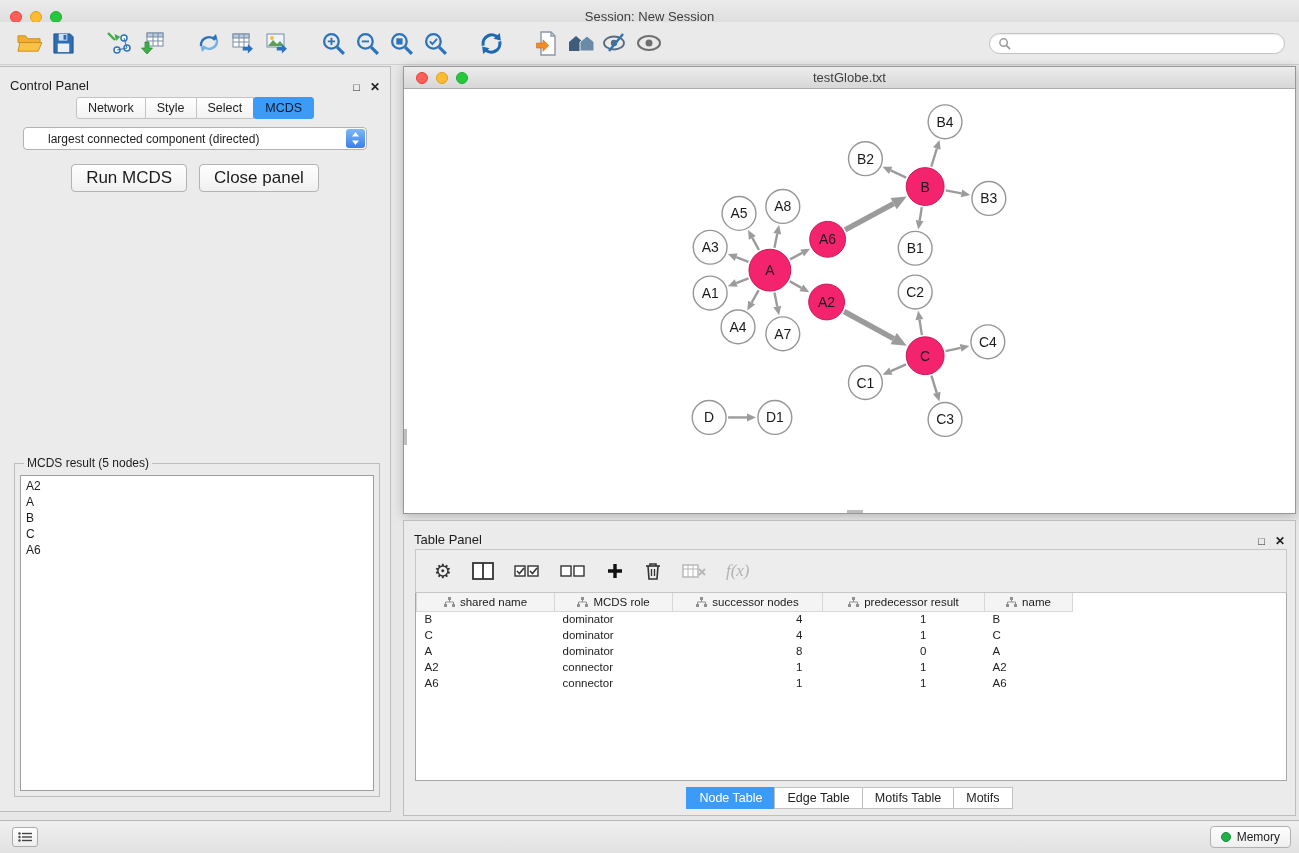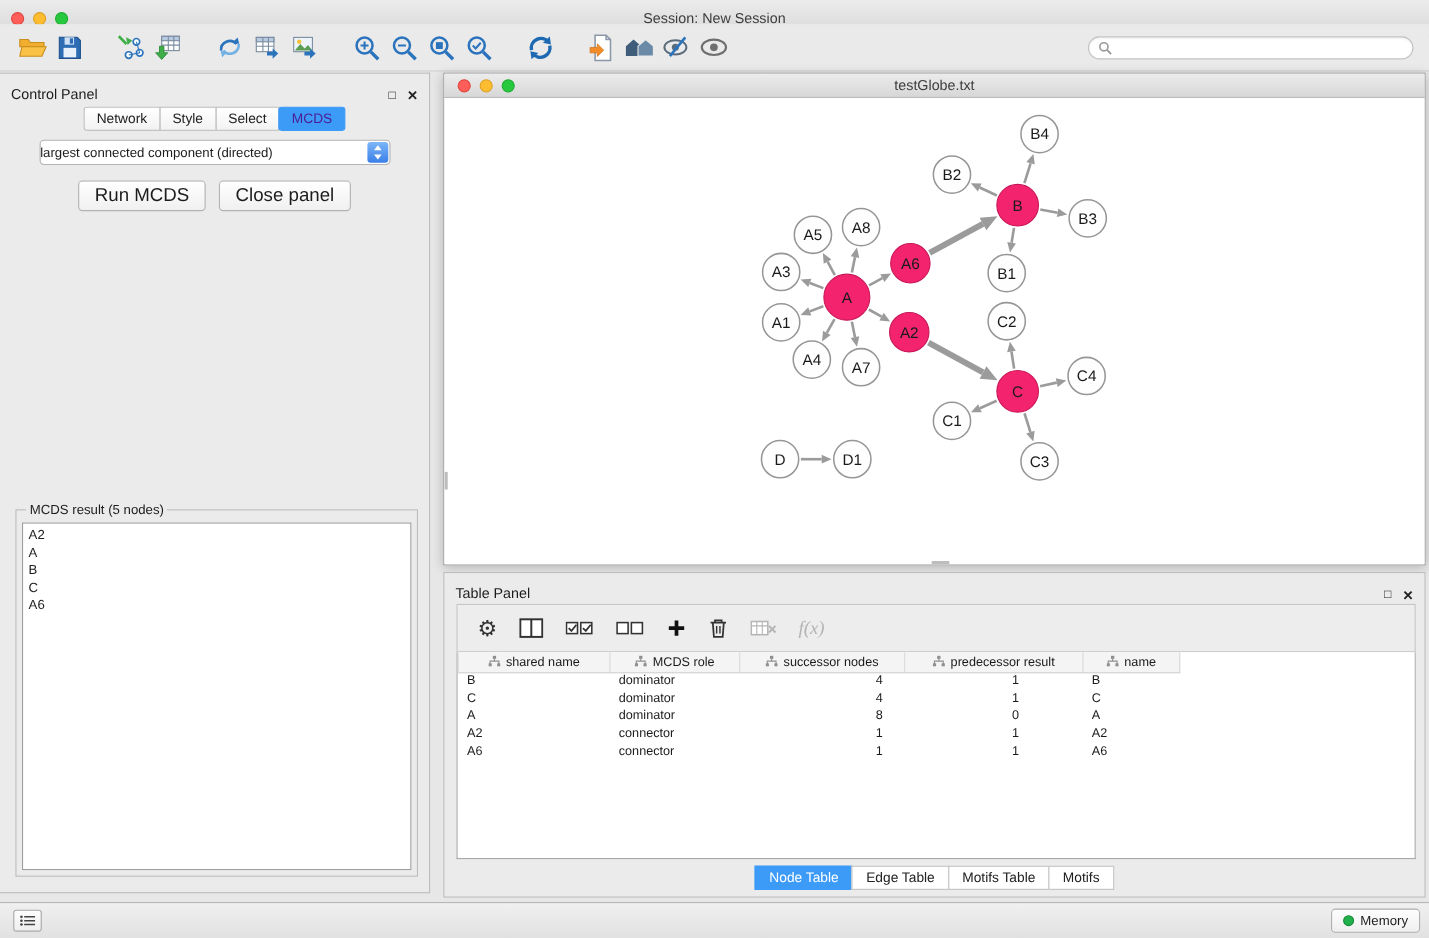--- a/index.html
+++ b/index.html
@@ -21,23 +21,23 @@
   
   .control-panel{position:absolute;top:66px;left:0;width:391px;bottom:41px;background:#ebebeb;border:1px solid #bdbdbd;border-left:none}
   .panel-header{height:26px;display:flex;align-items:flex-end;padding:0 10px;font-size:13px}
   .panel-header .ph-icons{margin-left:auto;display:flex;gap:10px;align-items:center;color:#222}
   .ph-float{font-size:11px;line-height:1}
   .ph-close{font-size:12px;font-weight:bold;line-height:1}
   .cp-tabs{display:flex;justify-content:center;margin-top:4px}
   .cp-tab{padding:3px 11px;font-size:12.5px;background:linear-gradient(#ffffff,#f2f2f2);border:1px solid #c3c3c3;margin-left:-1px;color:#222}
   .cp-tab:first-child{border-radius:3px 0 0 3px;margin-left:0}
   .cp-tab:last-child{border-radius:0 3px 3px 0}
-  .cp-tab.active{background:#3d9bf8;border-color:#3d9bf8;color:#4c1d95;border-radius:3px}
+  .cp-tab.active{background:#3d9bf8;border-color:#3d9bf8;color:#0f172a;border-radius:3px}
   .opt-label{text-align:center;font-size:12.5px;margin-top:24px}
-  .cp-select{width:319px;height:23px;margin:8px auto 0;background:#fff;border:1px solid #b3b3b3;border-radius:4px;display:flex;align-items:center;position:relative;font-size:12px;padding-left:0}
+  .cp-select{width:344px;height:23px;margin:8px auto 0;background:#fff;border:1px solid #b3b3b3;border-radius:4px;display:flex;align-items:center;position:relative;font-size:12px;padding-left:24px}
   .cp-select-text{white-space:nowrap;overflow:hidden}
   .cp-select-stepper{position:absolute;right:1px;top:1px;bottom:1px;width:19px;background:linear-gradient(#7db7f8,#3a7fe8);border-radius:3px;display:flex;align-items:center;justify-content:center}
   .cp-buttons{display:flex;justify-content:center;gap:12px;margin-top:14px}
   .cp-btn{padding:3px 14px;font-size:17px;background:linear-gradient(#ffffff,#f0f0f0);border:1px solid #b3b3b3;border-radius:4px;color:#1c1c1c}
   .result-fieldset{position:absolute;left:14px;right:10px;top:389px;bottom:14px;border:1px solid #bdbdbd;padding:5px}
   .result-fieldset legend{font-size:12px;padding:0 3px;margin-left:4px}
   .result-list{height:100%;background:#fff;border:1px solid #9e9e9e;padding:2px 5px;font-size:12px;line-height:16px;overflow:auto}
   
   .network-window{position:absolute;top:66px;left:403px;right:3px;height:448px;border:1px solid #979797;background:#fff;box-shadow:0 2px 10px rgba(0,0,0,.22)}
   .nw-titlebar{height:22px;background:linear-gradient(#ececec,#d7d7d7);border-bottom:1px solid #ababab;display:flex;align-items:center;position:relative}

